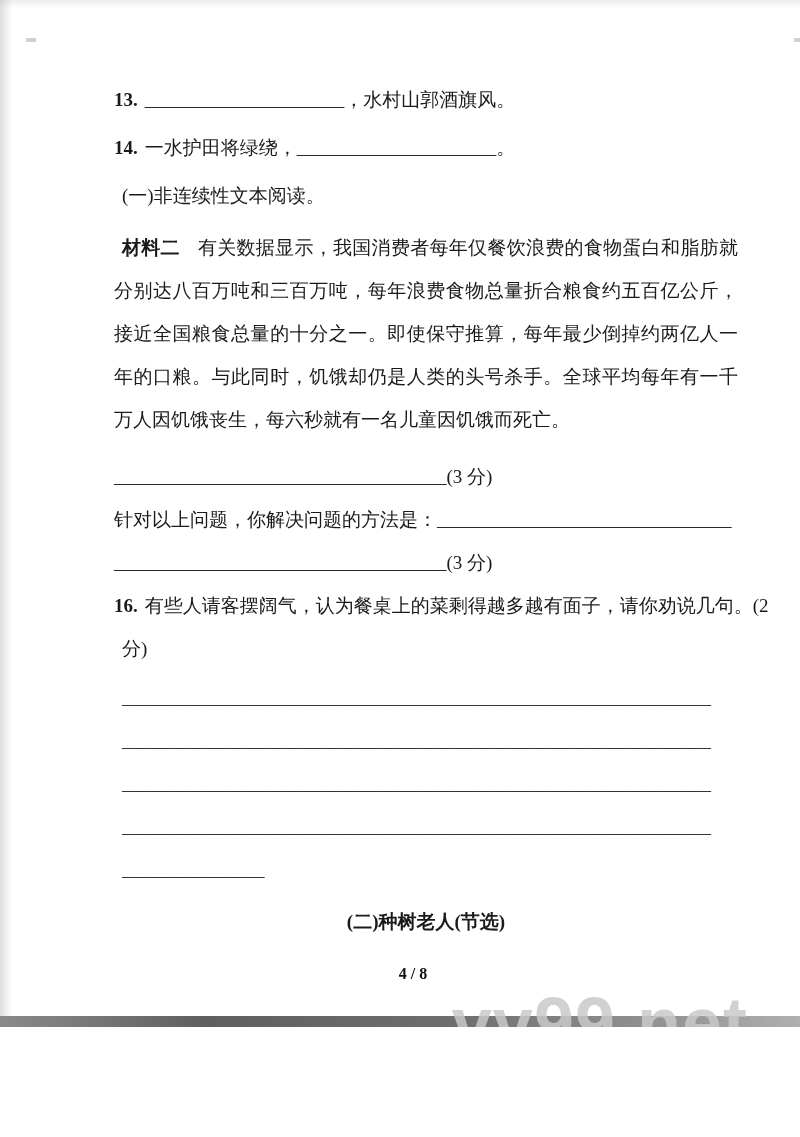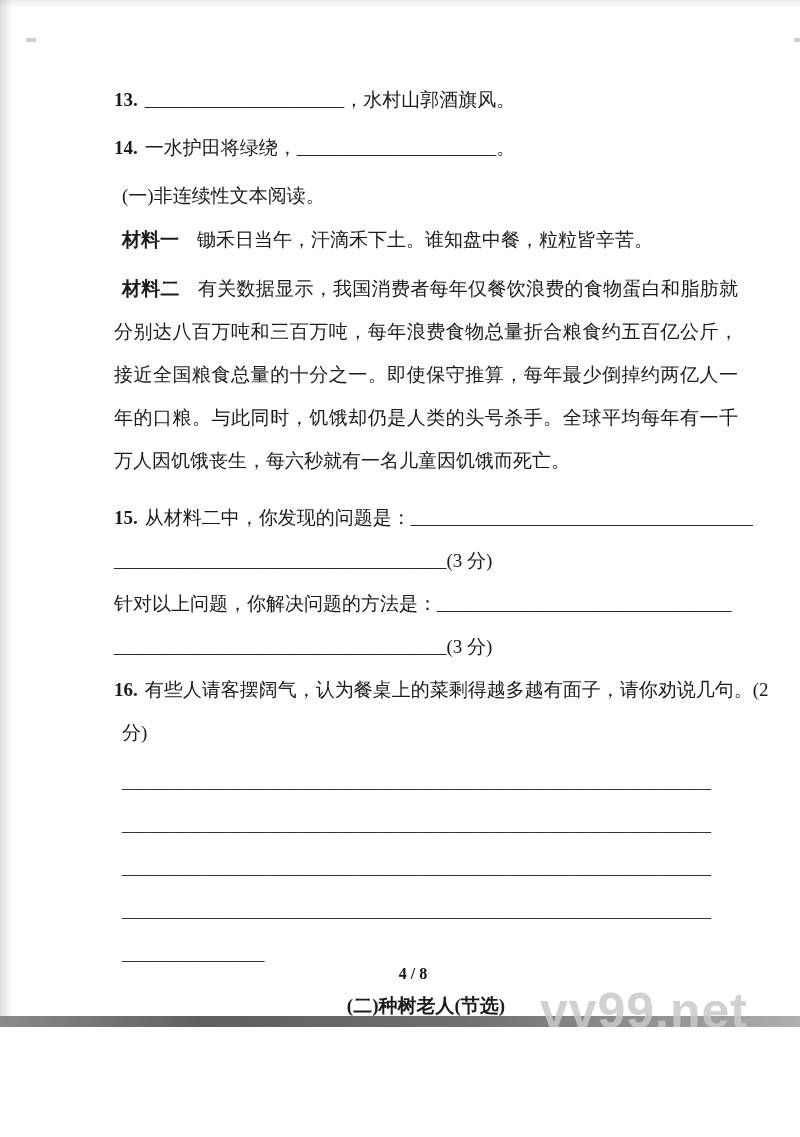--- a/index.html
+++ b/index.html
@@ -81,21 +81,21 @@
     margin-top: 16px;
     position: relative;
     z-index: 2;
   }
   .watermark {
     position: absolute;
     top: 982px;
     right: 78px;
     font-family: "Liberation Sans", "DejaVu Sans", sans-serif;
     font-weight: bold;
-    font-size: 50px;
+    font-size: 72px;
     color: #c9c9c9;
     opacity: 0.85;
     z-index: 1;
     letter-spacing: 1px;
     user-select: none;
   }
   .page-number {
     position: absolute;
     left: 0; right: 0;
     bottom: 44px;
@@ -124,31 +124,25 @@
 
     <div class="line">
       <span class="num">14.</span><span>一水护田将绿绕，</span><span class="blank">_____________________</span><span>。</span>
     </div>
 
 
     <div class="line sec-line indent">
       <span>(一)非连续性文本阅读。</span>
     </div>
 
-    <div class="line mat1 indent">
-      <span class="mat-label">材料一</span><span>锄禾日当午，汗滴禾下土。谁知盘中餐，粒粒皆辛苦。</span>
-    </div>
 
     <p class="para">
       <span class="mat-label">材料二</span><span>有关数据显示，我国消费者每年仅餐饮浪费的食物蛋白和脂肪就分别达八百万吨和三百万吨，每年浪费食物总量折合粮食约五百亿公斤，接近全国粮食总量的十分之一。即使保守推算，每年最少倒掉约两亿人一年的口粮。与此同时，饥饿却仍是人类的头号杀手。全球平均每年有一千万人因饥饿丧生，每六秒就有一名儿童因饥饿而死亡。</span>
     </p>
 
-    <div class="q15-line">
-      <span class="num">15.</span><span>从材料二中，你发现的问题是：</span><span class="blank">____________________________________</span>
-    </div>
 
     <div class="q15-line indent">
       <span class="blank">___________________________________</span><span>(3 分)</span>
     </div>
 
     <div class="q15-line indent">
       <span>针对以上问题，你解决问题的方法是：</span><span class="blank">_______________________________</span>
     </div>
 
     <div class="q15-line indent">

